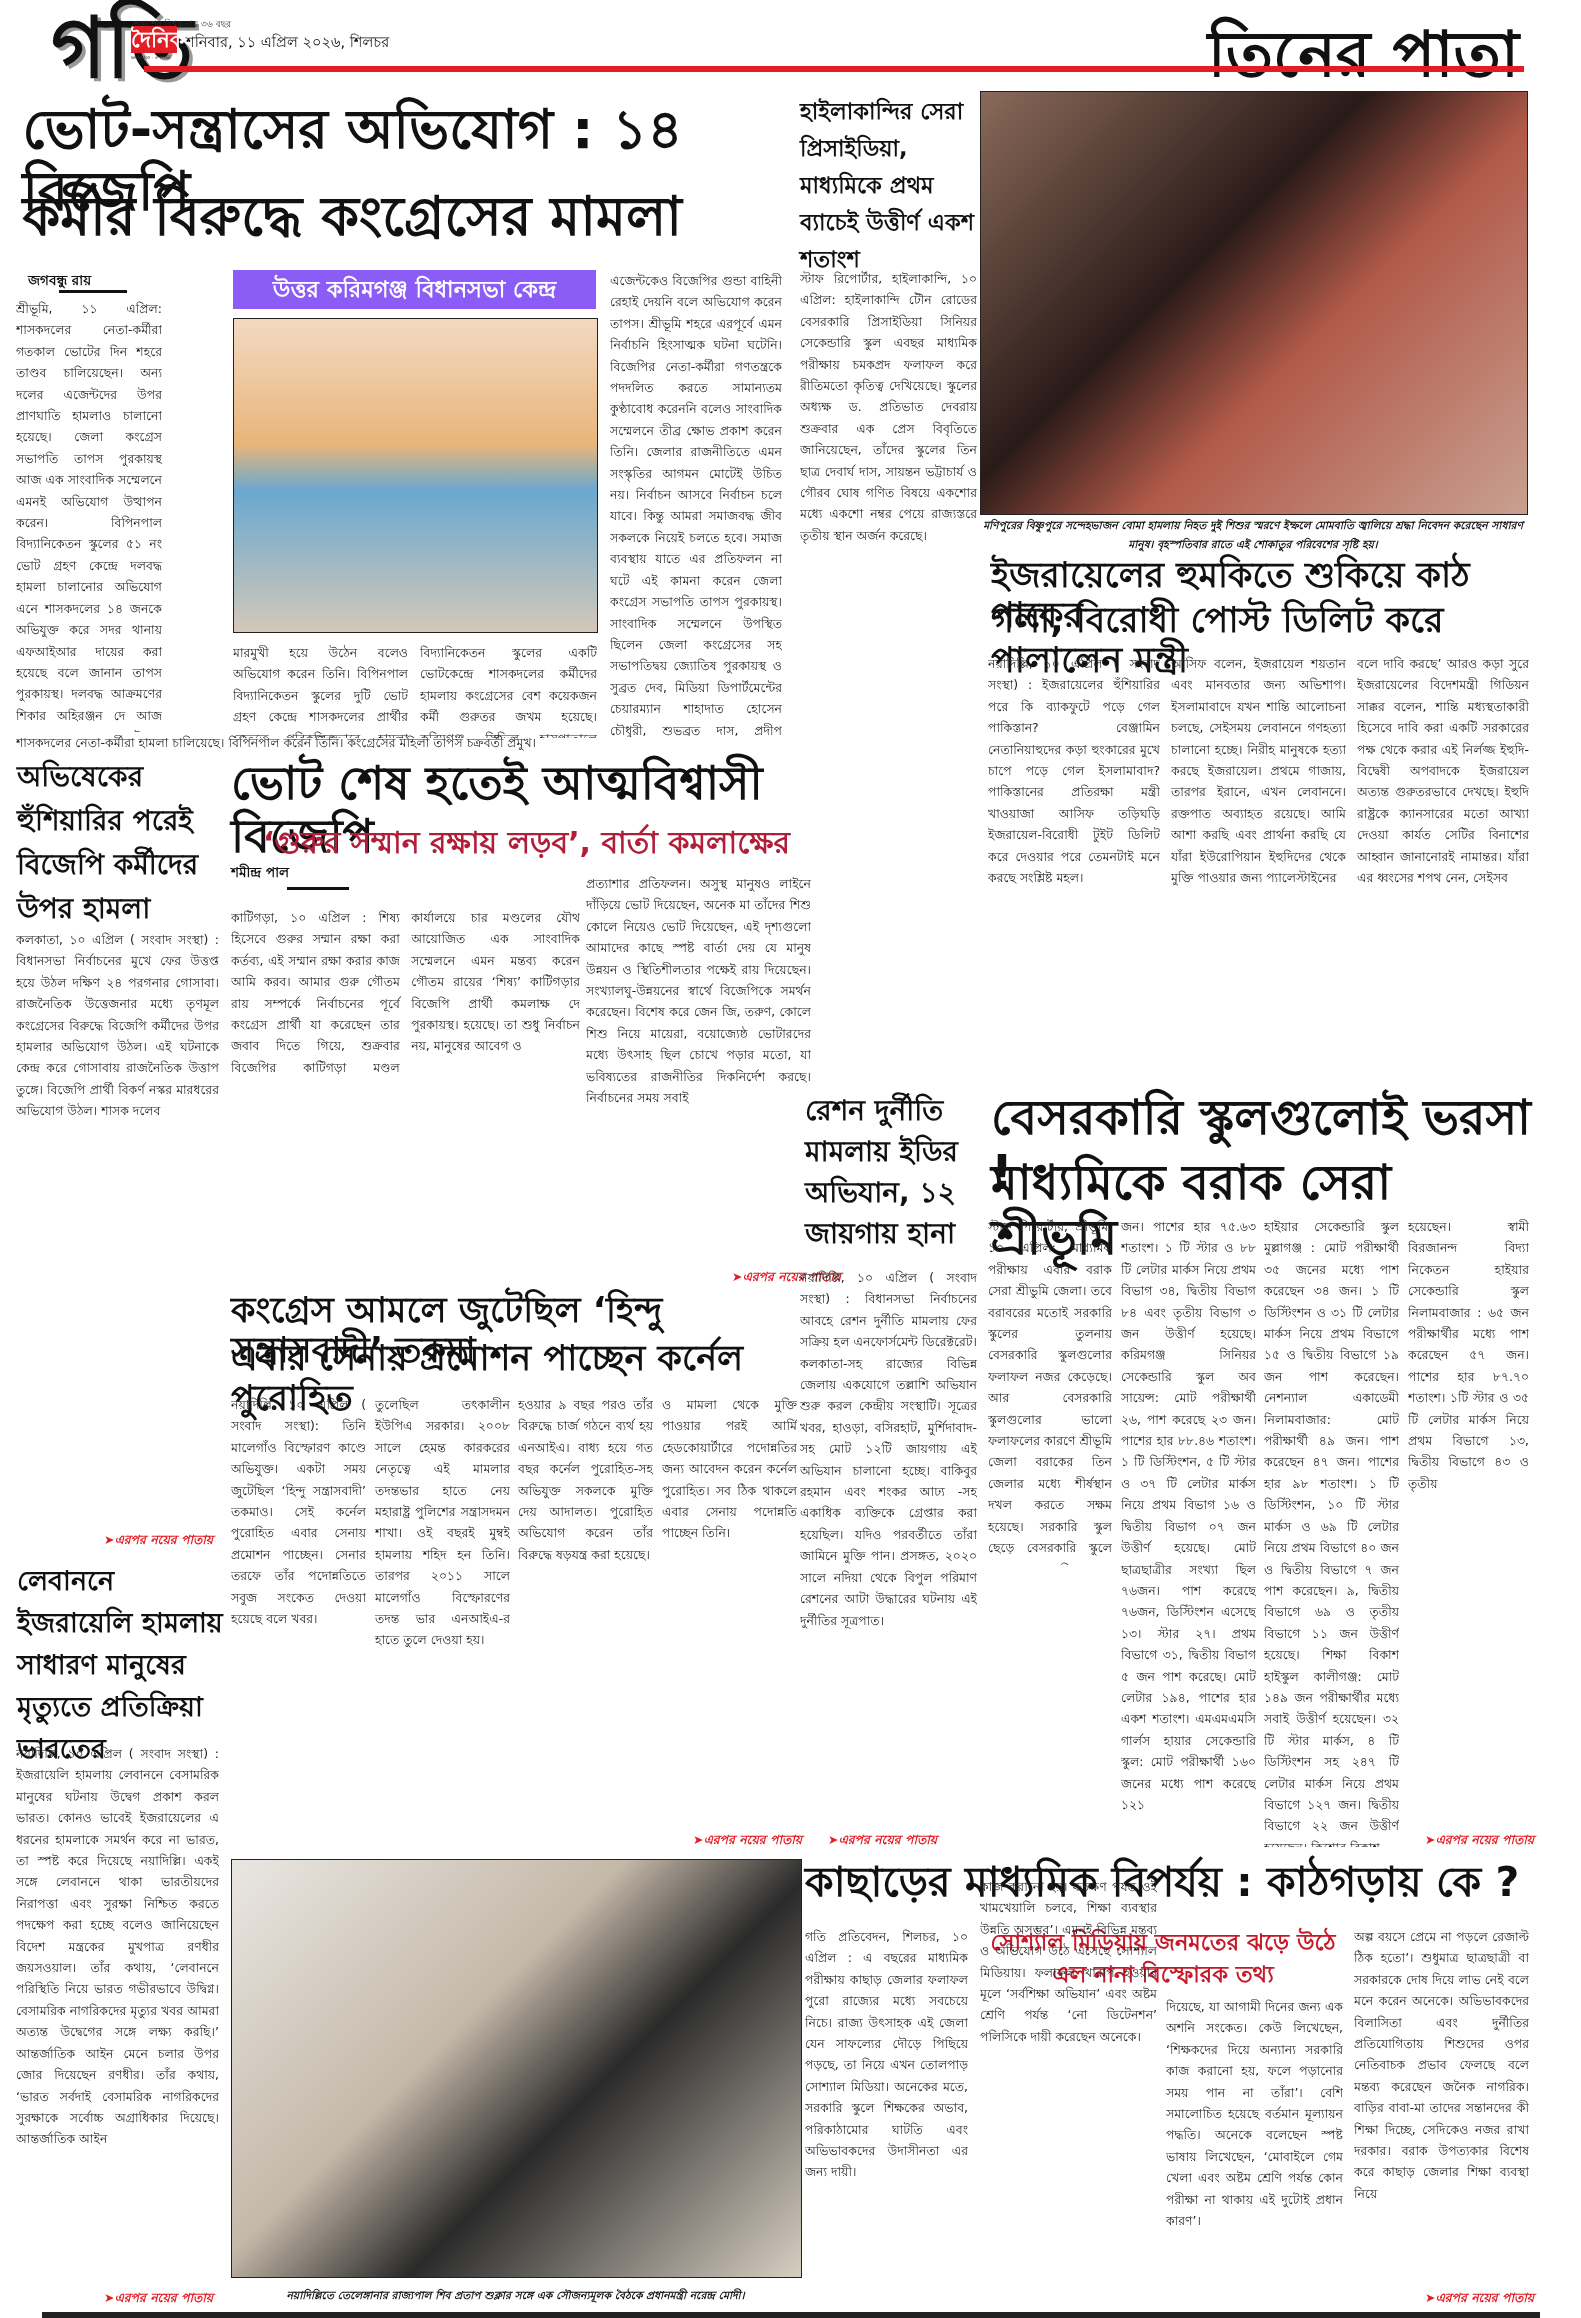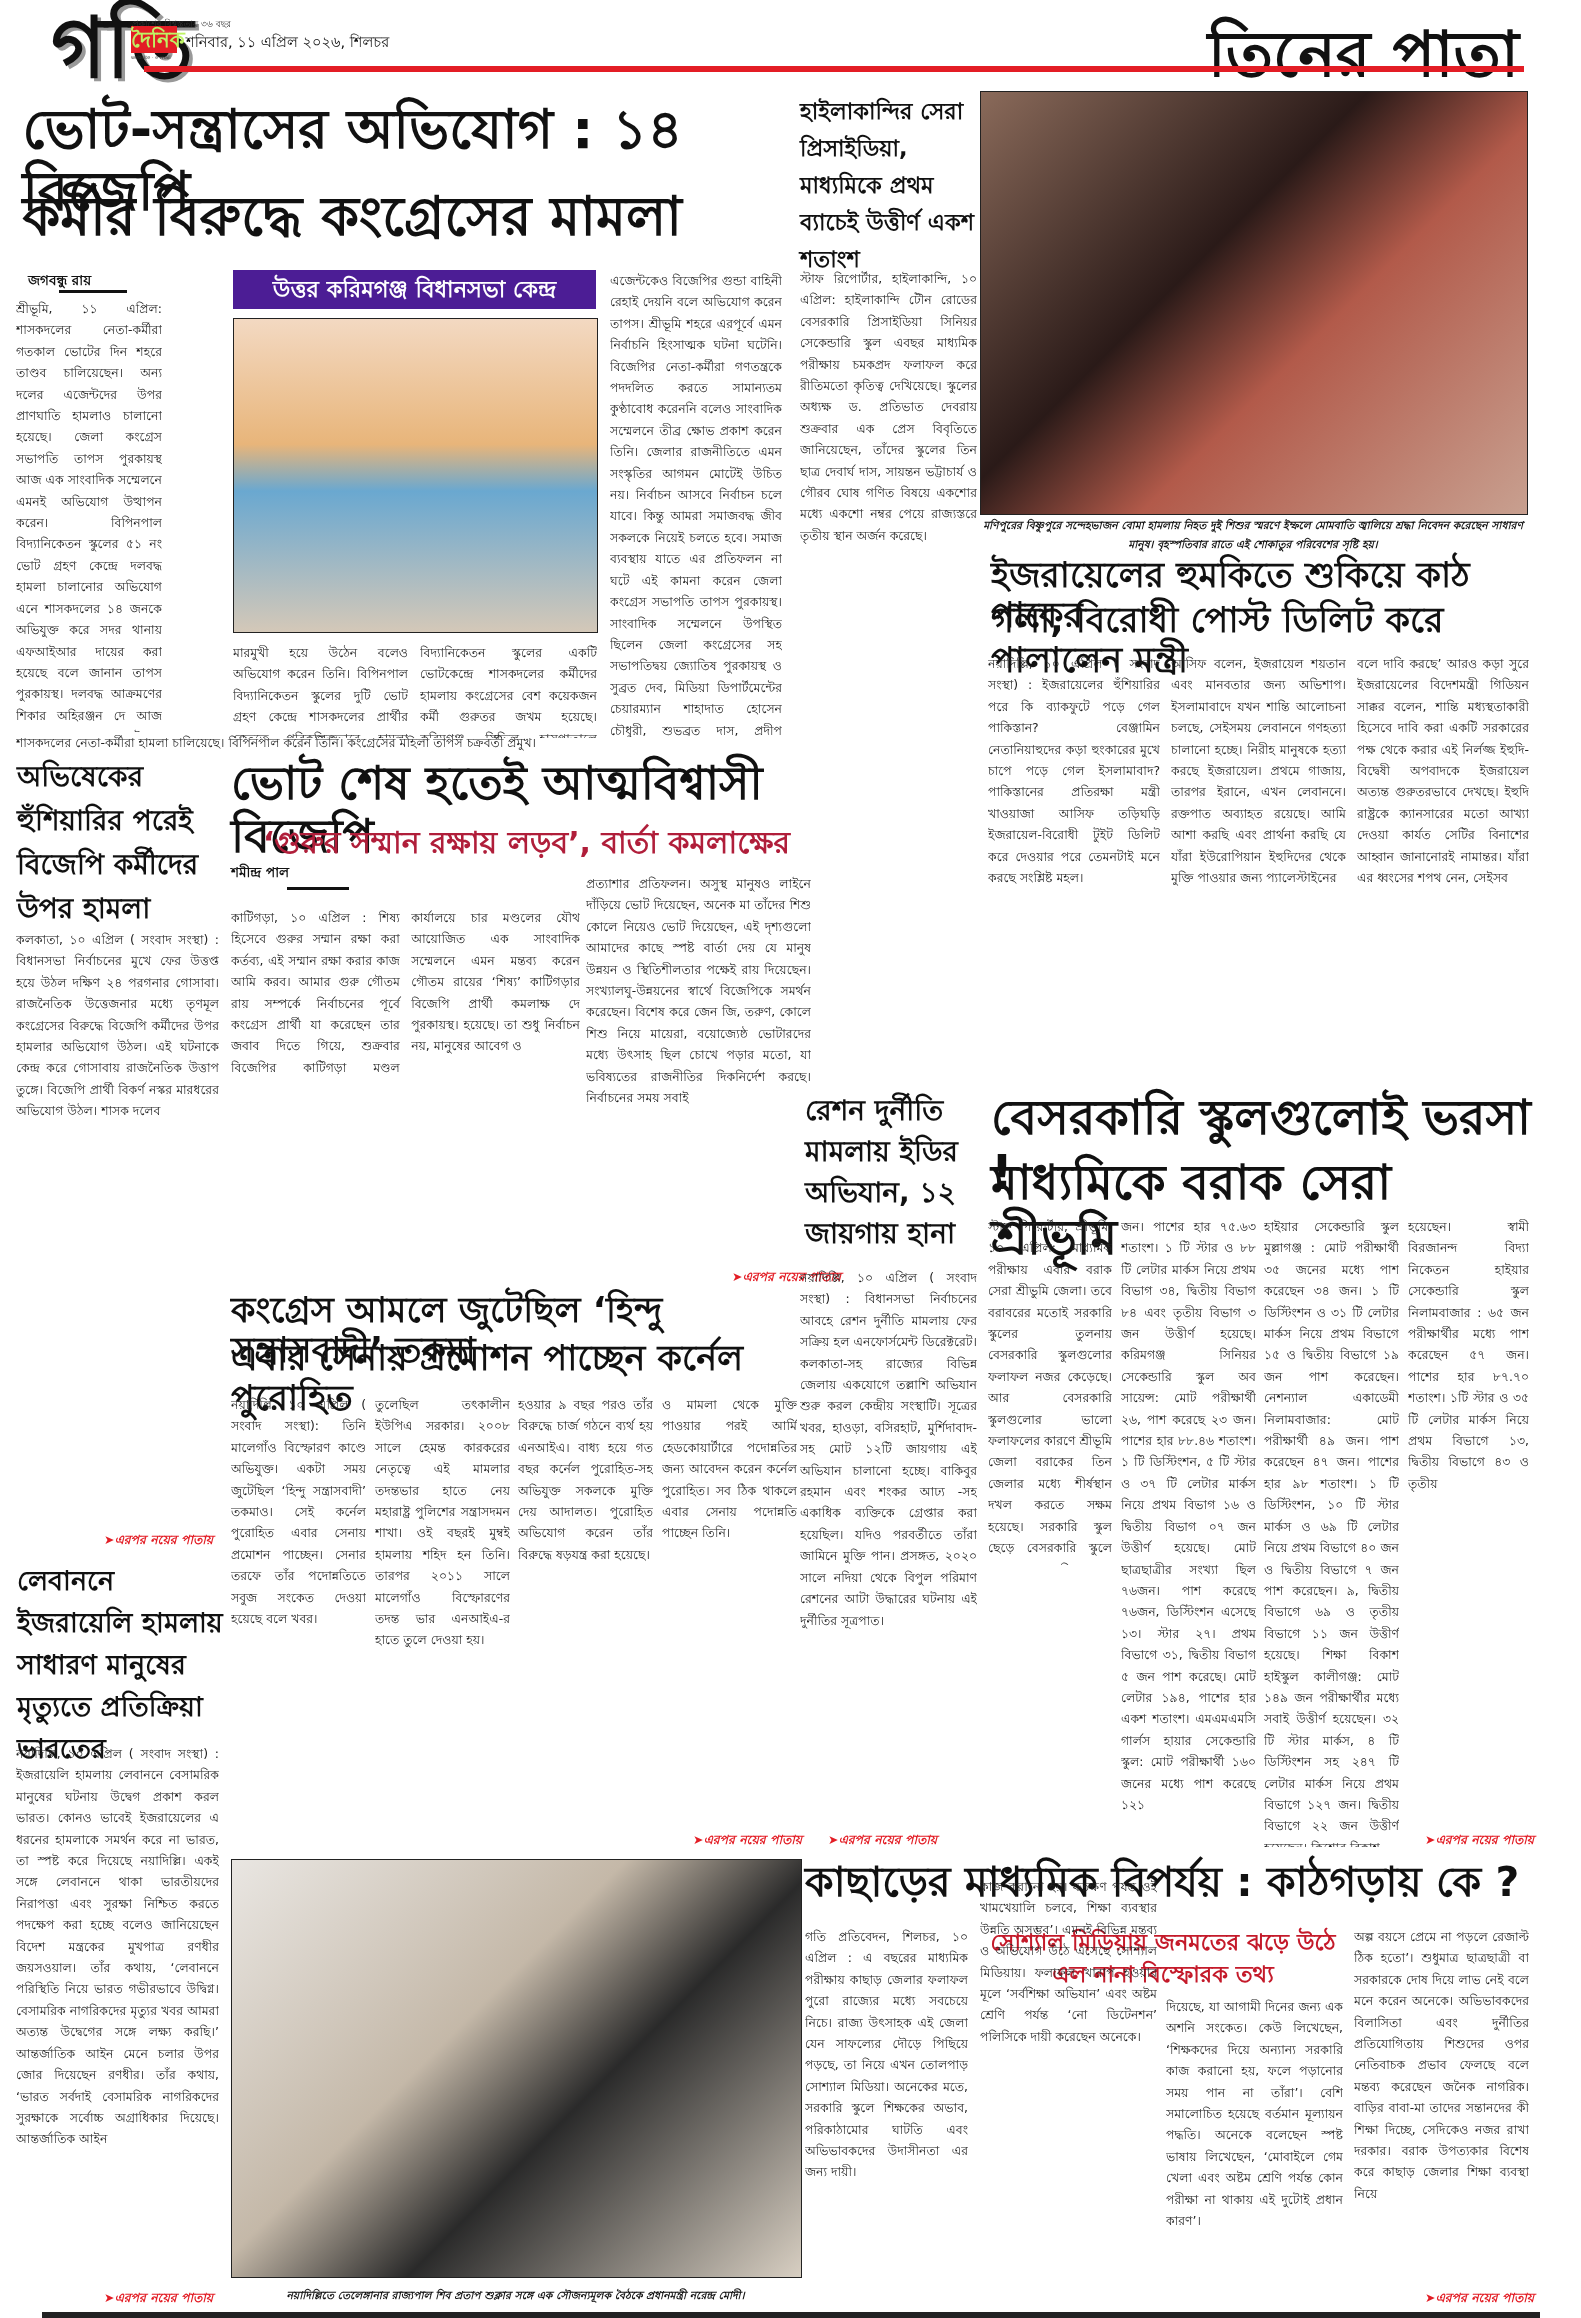--- a/index.html
+++ b/index.html
@@ -1,34 +1,34 @@
 <!DOCTYPE html>
 <html style="font-size:9px"><head>
 <meta charset="utf-8">
 <style>
   html, body { margin:0; padding:0; background:#fff; }
   body { width:1581px; height:2319px; position:relative; overflow:hidden; font-family:"DejaVu Sans", sans-serif; color:#111; }
   .abs { position:absolute; }
   .masthead-logo { left:51px; top:5.6px; font-size:84px; font-weight:bold; line-height:1; color:#111; text-shadow:3.4px 3.4px 0 #999; }
   .badge-small { left:132px; top:17px; font-size:9px; color:#333; }
-  .badge-red { left:131px; top:26px; width:46px; height:27px; background:#e31d25; color:#bef264; font-size:21.4px; font-weight:bold; text-align:right; line-height:27px; }
+  .badge-red { left:131px; top:26px; width:46px; height:27px; background:#e31d25; color:#ffffff; font-size:21.4px; font-weight:bold; text-align:right; line-height:27px; }
   .badge-web { left:131px; top:54px; font-size:5px; color:#333; width:51px; }
   .dateline { left:186px; top:31px; font-size:14.6px; }
   .page-title { right:62px; top:5.6px; font-size:63px; font-weight:bold; }
   .redrule { left:144px; top:66px; width:1380px; height:5.6px; background:#e31d25; }
 
   .h1 { font-weight:bold; color:#111; text-align:left; line-height:1.15; }
   .body { font-size:12.4px; line-height:21.4px; text-align:justify; color:#222; }
   .byline { font-size:13.5px; font-weight:bold; text-align:left; }
   .rule-short { height:2.8px; background:#111; }
   .cont { color:#e31d25; font-size:12.4px; font-style:italic; font-weight:bold; }
   .photo { background:linear-gradient(135deg,#8a6a5a,#2a1a18 40%,#b25a4a 60%,#c8a090); border:1.7px solid #222; }
   .photo2 { background:linear-gradient(180deg,#f3d9c2,#e8b57a 40%,#6aa8d0 55%,#d4c8b8); border:1.7px solid #222; }
   .photo3 { background:linear-gradient(135deg,#e9e6e2,#c4b8a8 40%,#2a2a2a 60%,#d8cfc2); border:1.1px solid #222; }
-  .greenbar { background:#4c1d95; color:#fff; font-size:22.5px; font-weight:bold; text-align:center; }
+  .greenbar { background:#8b5cf6; color:#fff; font-size:22.5px; font-weight:bold; text-align:center; }
   .caption { font-size:10.7px; font-style:italic; font-weight:bold; text-align:center; }
   .subhead-red { color:#b01e3a; font-weight:bold; text-align:center; }
   .bottombar { left:42px; top:2312px; width:1498px; height:6.8px; background:#222; }
 </style>
 </head>
 <body>
 
 <div class="abs masthead-logo">গতি</div>
 <div class="abs badge-small">প্রকাশের বিশ্বস্ততায় ৩৬ বছর</div>
 <div class="abs badge-red">দৈনিক</div>

